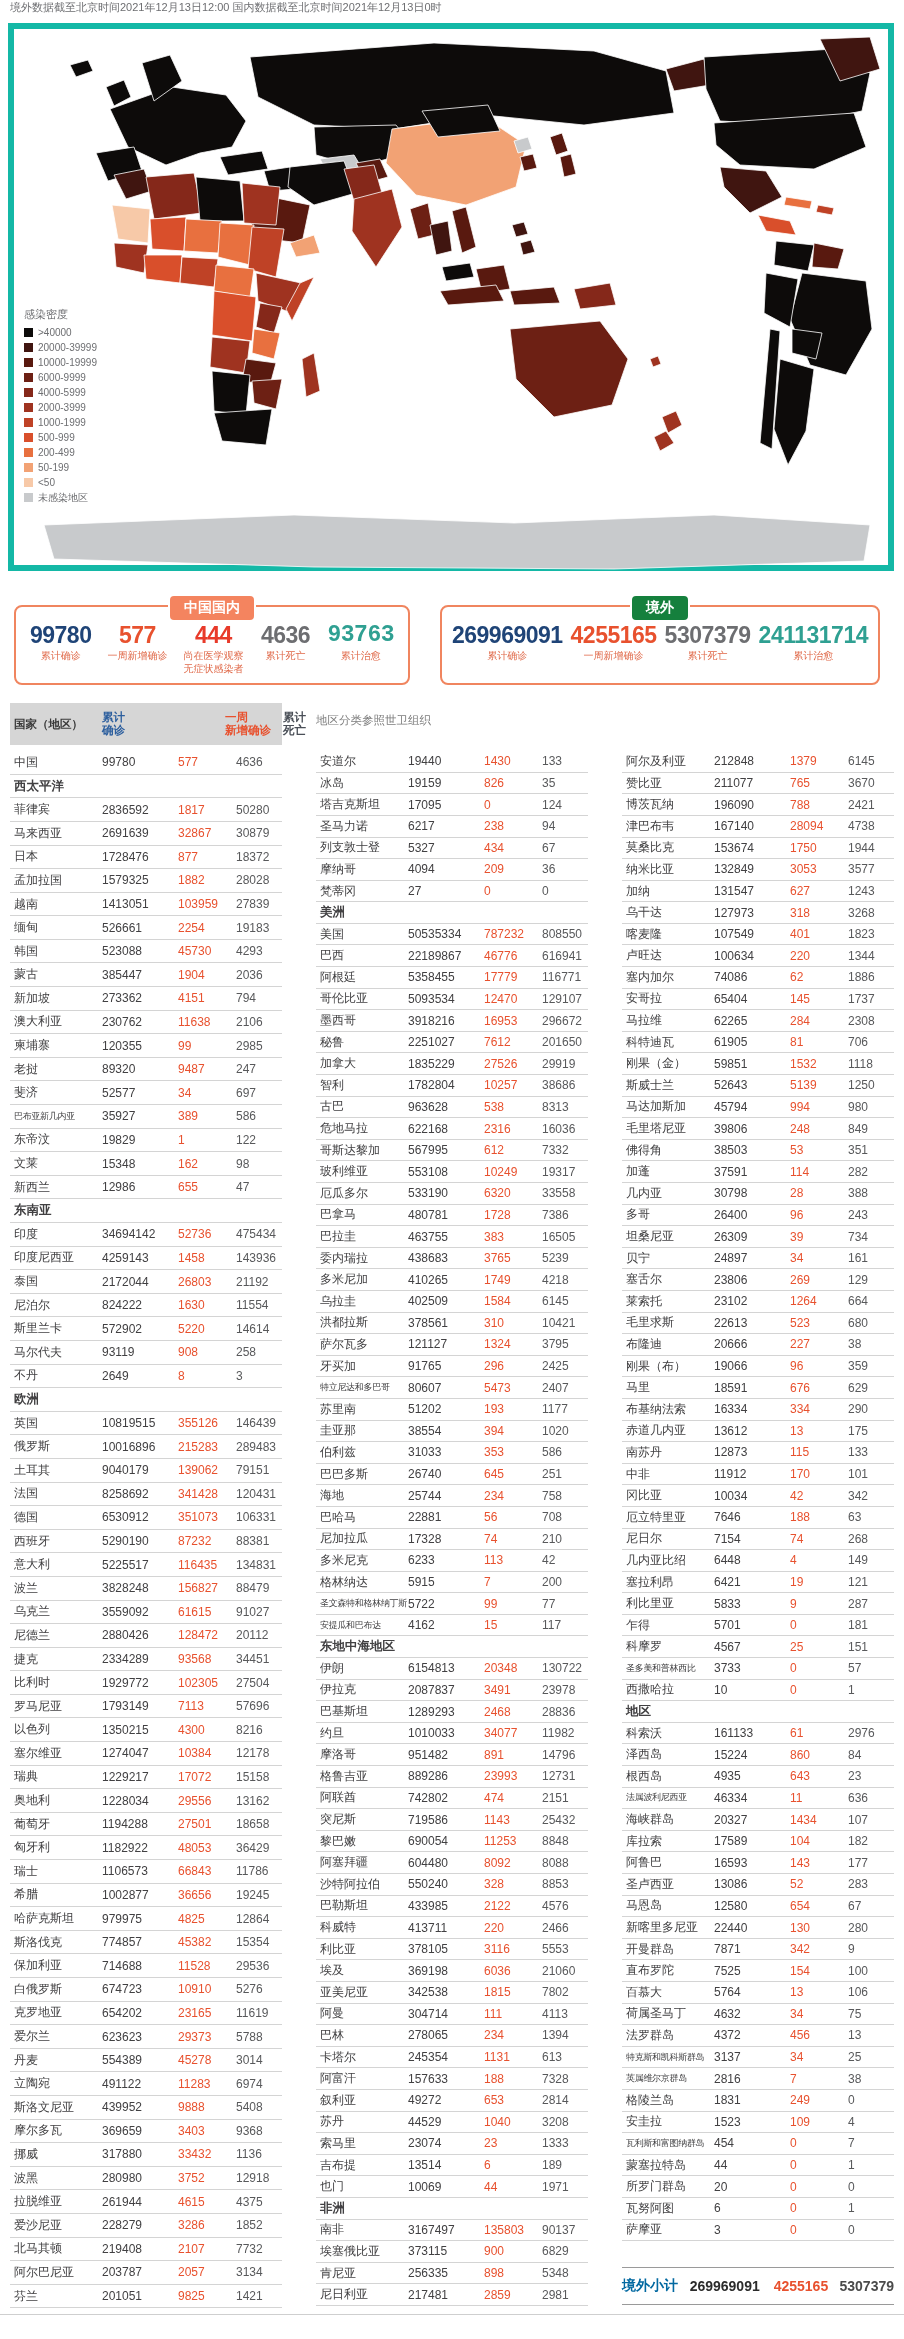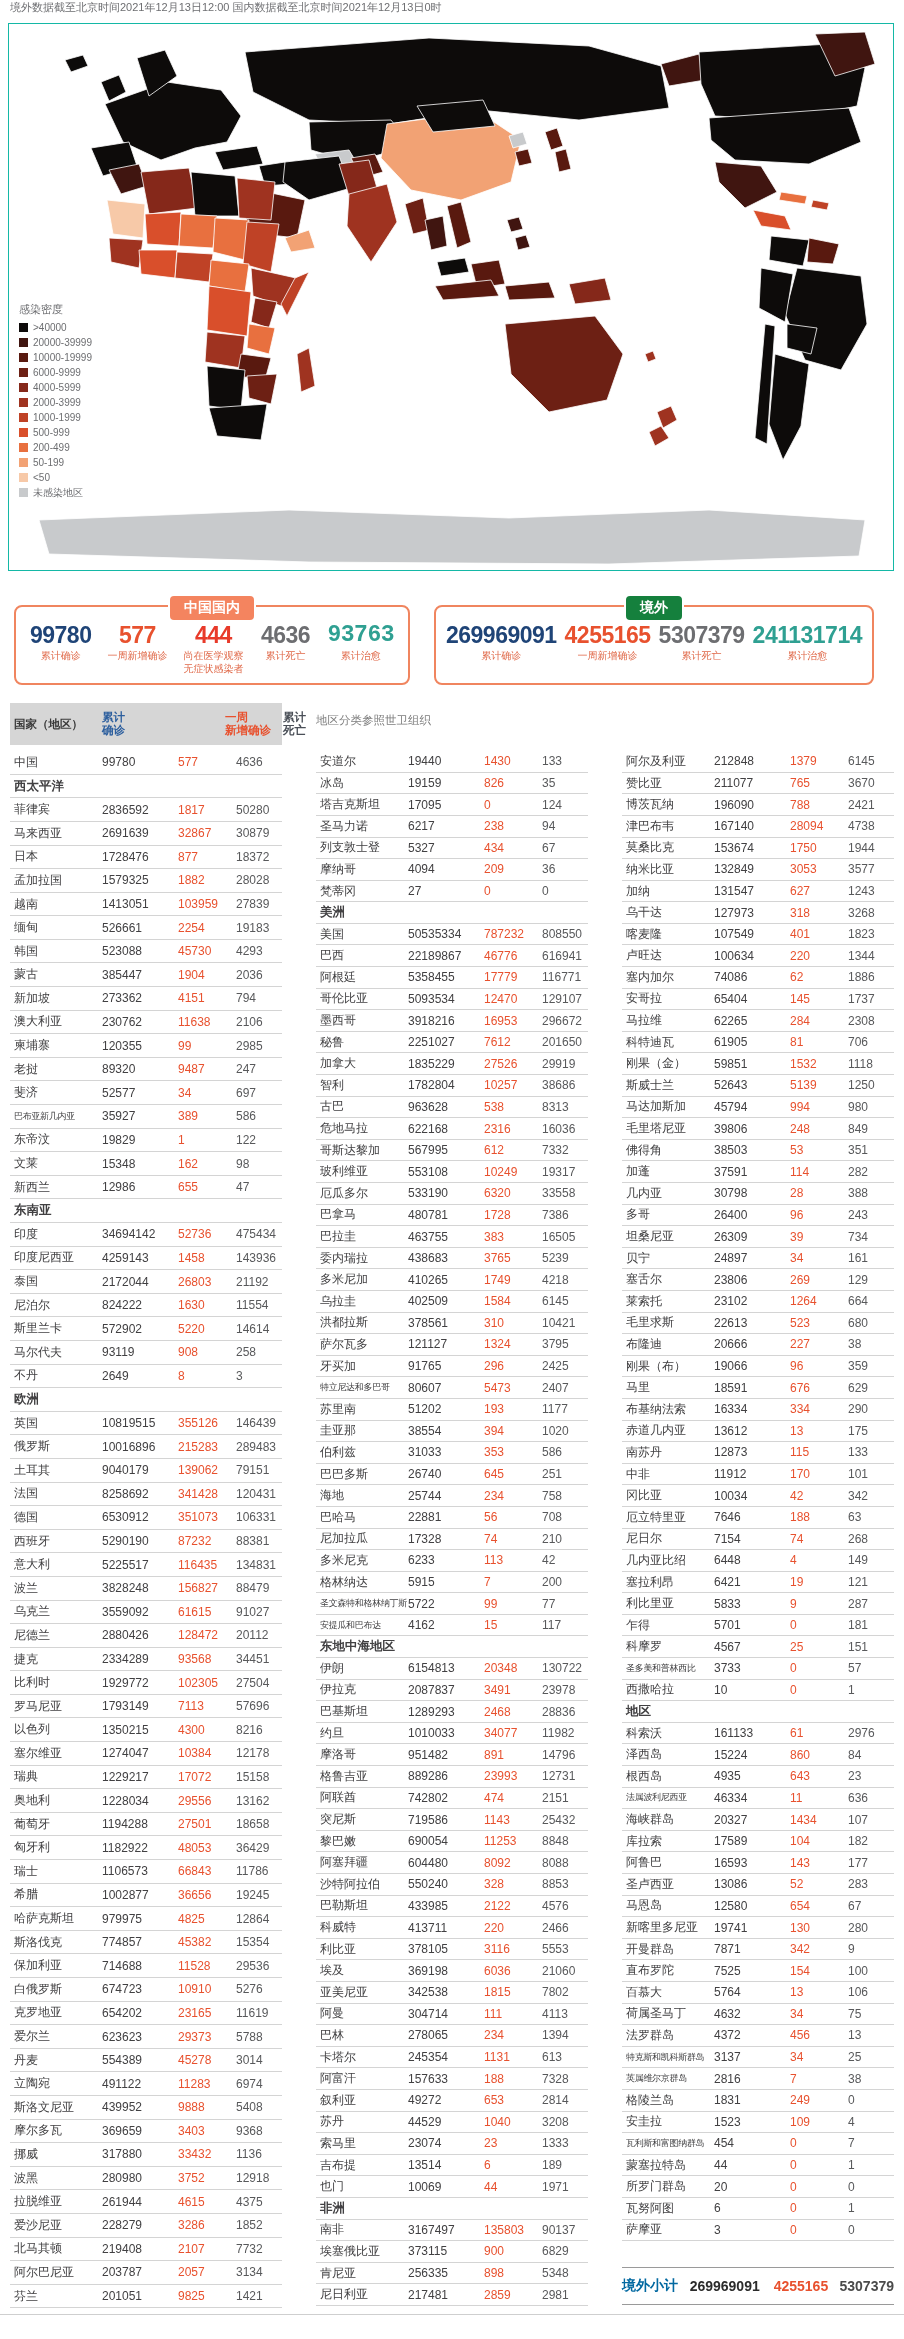--- a/index.html
+++ b/index.html
@@ -2,27 +2,27 @@
 <html><head>
 <meta charset="utf-8">
 <style>
   html,body{margin:0;padding:0;background:#fff;}
   body{width:904px;font-family:"Liberation Sans","DejaVu Sans",sans-serif;color:#414042;}
   .page{width:904px;position:relative;padding-bottom:6px;border-bottom:1px solid #cfcfcf;}
   
   .title{font-size:18px;font-weight:bold;color:#4a4a4a;margin:8px 0 2px 10px;letter-spacing:.5px;}
   .subtitle{font-size:11px;color:#6d6e71;margin:0 0 8px 10px;}
   
-  .map{position:relative;width:886px;height:548px;margin-left:8px;border:1px solid #14b8a6;background:#fff;box-sizing:border-box;}
+  .map{position:relative;width:886px;height:548px;margin-left:8px;border:6px solid #14b8a6;background:#fff;box-sizing:border-box;}
   .legend{position:absolute;left:10px;top:278px;font-size:10px;color:#6d6e71;background:transparent;}
   .lg-title{font-size:11px;margin-bottom:3px;color:#6d6e71;}
   .lg-row{display:flex;align-items:center;height:15px;}
   .lg-sw{width:9px;height:9px;margin-right:5px;flex:0 0 9px;}
   
-  .panels{display:flex;margin:34px 0 18px 14px;gap:24px;}
+  .panels{display:flex;margin:34px 0 18px 14px;gap:30px;}
   .panel{position:relative;border:2px solid #f0855f;border-radius:8px;padding:16px 6px 8px 6px;display:flex;}
   .panel.cn{width:380px;}
   .panel.ov{width:424px;}
   .badge{position:absolute;top:-13px;left:50%;transform:translateX(-50%);color:#fff;font-weight:bold;font-size:14px;padding:3px 14px;border-radius:6px;white-space:nowrap;border:2px solid #fff;}
   .badge.cn{background:#f4845f;}
   .badge.ov{background:#15803d;}
   .stats{display:flex;width:100%;justify-content:space-around;align-items:flex-start;}
   .stat{text-align:center;min-width:52px;}
   .stat .v{font-size:23px;font-weight:bold;letter-spacing:-.5px;line-height:1.05;}
   .stat .l{font-size:10px;color:#e06a4a;margin-top:3px;white-space:pre-line;line-height:1.25;}
@@ -1408,21 +1408,21 @@
             <span class="cell-d">283</span>
           </div>
           <div class="tr">
             <span class="cell-name">马恩岛</span>
             <span class="cell-c">12580</span>
             <span class="cell-n">654</span>
             <span class="cell-d">67</span>
           </div>
           <div class="tr">
             <span class="cell-name">新喀里多尼亚</span>
-            <span class="cell-c">19741</span>
+            <span class="cell-c">22440</span>
             <span class="cell-n">130</span>
             <span class="cell-d">280</span>
           </div>
           <div class="tr">
             <span class="cell-name">开曼群岛</span>
             <span class="cell-c">7871</span>
             <span class="cell-n">342</span>
             <span class="cell-d">9</span>
           </div>
           <div class="tr">

